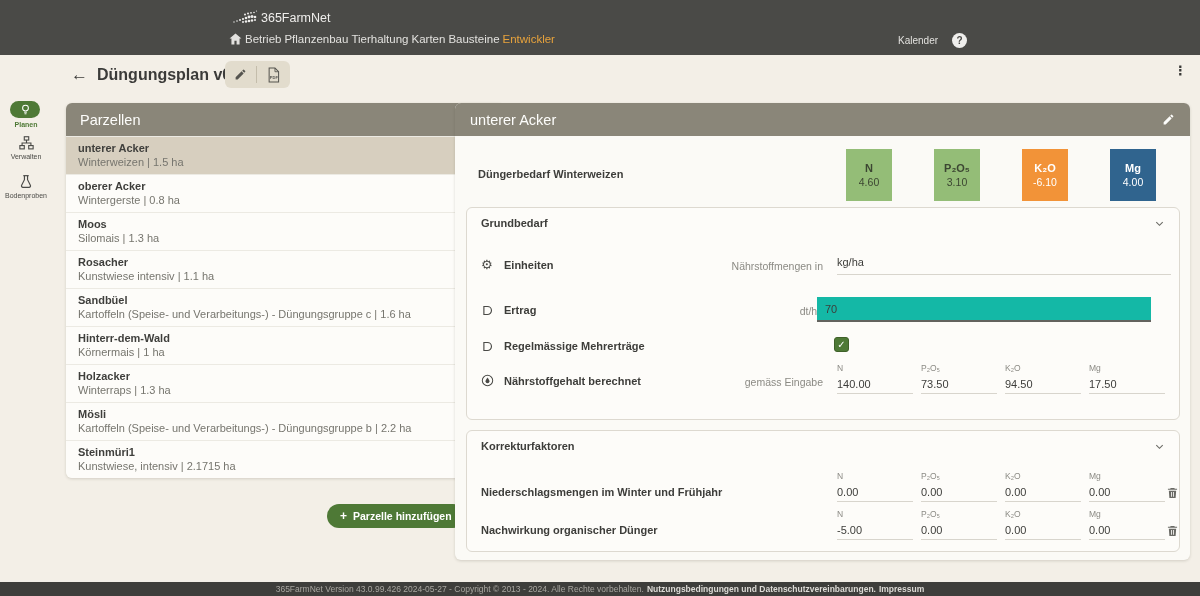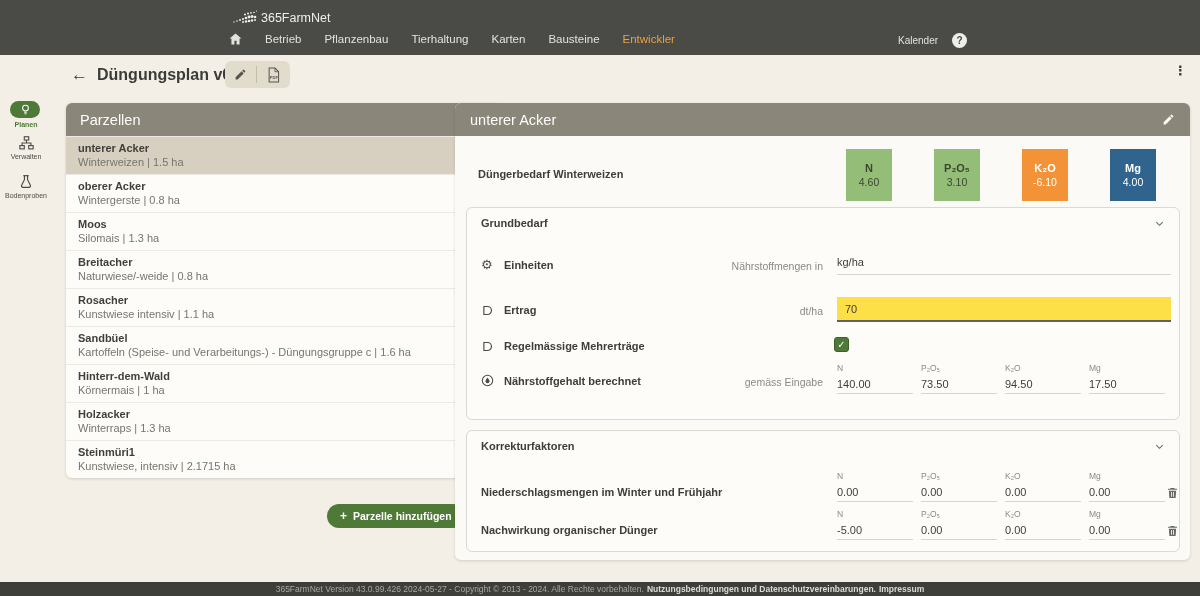--- a/index.html
+++ b/index.html
@@ -2,21 +2,21 @@
 <html><head>
 <meta charset="utf-8">
 <style>
   * { box-sizing: border-box; margin: 0; padding: 0; }
   body { font-family: "Liberation Sans", "DejaVu Sans", sans-serif; }
   .app { position: relative; width: 1200px; height: 596px; background: #f3efe7; overflow: hidden; }
 
   
   .topbar { position: absolute; top: 0; left: 0; width: 1200px; height: 55px; background: #4a4a47; }
   .logo { position: absolute; left: 231px; top: 9px; display: flex; align-items: center; gap: 3px; color: #efeeec; font-size: 12.5px; }
-  .nav { position: absolute; left: 229px; top: 33px; display: flex; align-items: flex-end; gap: 23px; }
+  .nav { position: absolute; left: 229px; top: 33px; display: flex; align-items: flex-end; gap: 3px; }
   .nav-item { color: #e2e1de; font-size: 11.5px; cursor: pointer; }
   .nav-item.active { color: #e8a33c; }
   .home-btn { display: flex; align-items: center; }
   .topbar-right { position: absolute; left: 898px; top: 33px; display: flex; align-items: center; gap: 14px; }
   .kalender { color: #e2e1de; font-size: 10px; }
   .help-circle { width: 15px; height: 15px; border-radius: 50%; background: #efeeec; color: #4a4a47;
                  font-size: 10px; font-weight: bold; display: flex; align-items: center; justify-content: center; }
 
   
   .back-arrow { position: absolute; left: 71px; top: 65px; font-size: 17px; color: #3b3b39; cursor: pointer; }
@@ -73,21 +73,21 @@
   .chevron { cursor: pointer; display: flex; align-items: center; }
 
   .crow { position: absolute; left: 14px; width: 684px; }
   .row-icon { position: absolute; left: 0; top: 0; color: #4a4a47; }
   .row-label { position: absolute; left: 23px; top: 1px; font-size: 11px; font-weight: bold; color: #3d3d3a; }
   .row-hint { position: absolute; left: 150px; width: 192px; text-align: right; font-size: 10.5px; color: #8b8a84; }
   .gear-glyph { font-size: 13px; line-height: 13px; }
 
   .select-field { position: absolute; left: 356px; top: -2px; width: 334px; font-size: 11px; color: #3d3d3a;
                   padding-bottom: 6px; border-bottom: 1px solid #d8d5cd; cursor: pointer; }
-  .ertrag-input { position: absolute; left: 356px; top: -6px; width: 334px; height: 25px; background: #fde047;
+  .ertrag-input { position: absolute; left: 336px; top: -6px; width: 334px; height: 25px; background: #14b8a6;
                   border: none; border-bottom: 2px solid #63635e; font-size: 11px; color: #3d3d3a;
                   padding: 0 8px; font-family: inherit; }
   .checkbox { position: absolute; left: 353px; top: -2px; width: 15px; height: 15px; background: #4e7936;
               border-radius: 3px; color: #fff; font-size: 10px; display: flex; align-items: center;
               justify-content: center; cursor: pointer; border: 1px solid #3f6129; }
 
   .nutgroup { position: absolute; width: 76px; }
   .nutgroup .nlabel { font-size: 8.5px; color: #8b8a84; display: block; margin-bottom: 1px; }
   .nutgroup input { width: 76px; border: none; border-bottom: 1px solid #d8d5cd; background: transparent;
                     font-size: 11px; color: #3d3d3a; padding: 1px 0 3px; font-family: inherit; }
@@ -210,38 +210,38 @@
     </div>
     <div class="parcel-item">
       <div class="parcel-name">oberer Acker</div>
       <div class="parcel-detail">Wintergerste | 0.8 ha</div>
     </div>
     <div class="parcel-item">
       <div class="parcel-name">Moos</div>
       <div class="parcel-detail">Silomais | 1.3 ha</div>
     </div>
     <div class="parcel-item">
-      <div class="parcel-name">Breitacher</div>
-      <div class="parcel-detail">Naturwiese/-weide | 0.8 ha</div>
-    </div>
-    <div class="parcel-item">
       <div class="parcel-name">Rosacher</div>
       <div class="parcel-detail">Kunstwiese intensiv | 1.1 ha</div>
     </div>
     <div class="parcel-item">
       <div class="parcel-name">Sandbüel</div>
       <div class="parcel-detail">Kartoffeln (Speise- und Verarbeitungs-) - Düngungsgruppe c | 1.6 ha</div>
     </div>
     <div class="parcel-item">
       <div class="parcel-name">Hinterr-dem-Wald</div>
       <div class="parcel-detail">Körnermais | 1 ha</div>
     </div>
     <div class="parcel-item">
       <div class="parcel-name">Holzacker</div>
       <div class="parcel-detail">Winterraps | 1.3 ha</div>
+    </div>
+    <div class="parcel-item">
+      <div class="parcel-name">Mösli</div>
+      <div class="parcel-detail">Kartoffeln (Speise- und Verarbeitungs-) - Düngungsgruppe b | 2.2 ha</div>
     </div>
     <div class="parcel-item">
       <div class="parcel-name">Steinmüri1</div>
       <div class="parcel-detail">Kunstwiese, intensiv | 2.1715 ha</div>
     </div>
   </div>
   <button class="add-parcel">
     <span class="add-plus">+</span>
     <span>Parzelle hinzufügen</span>
   </button>

